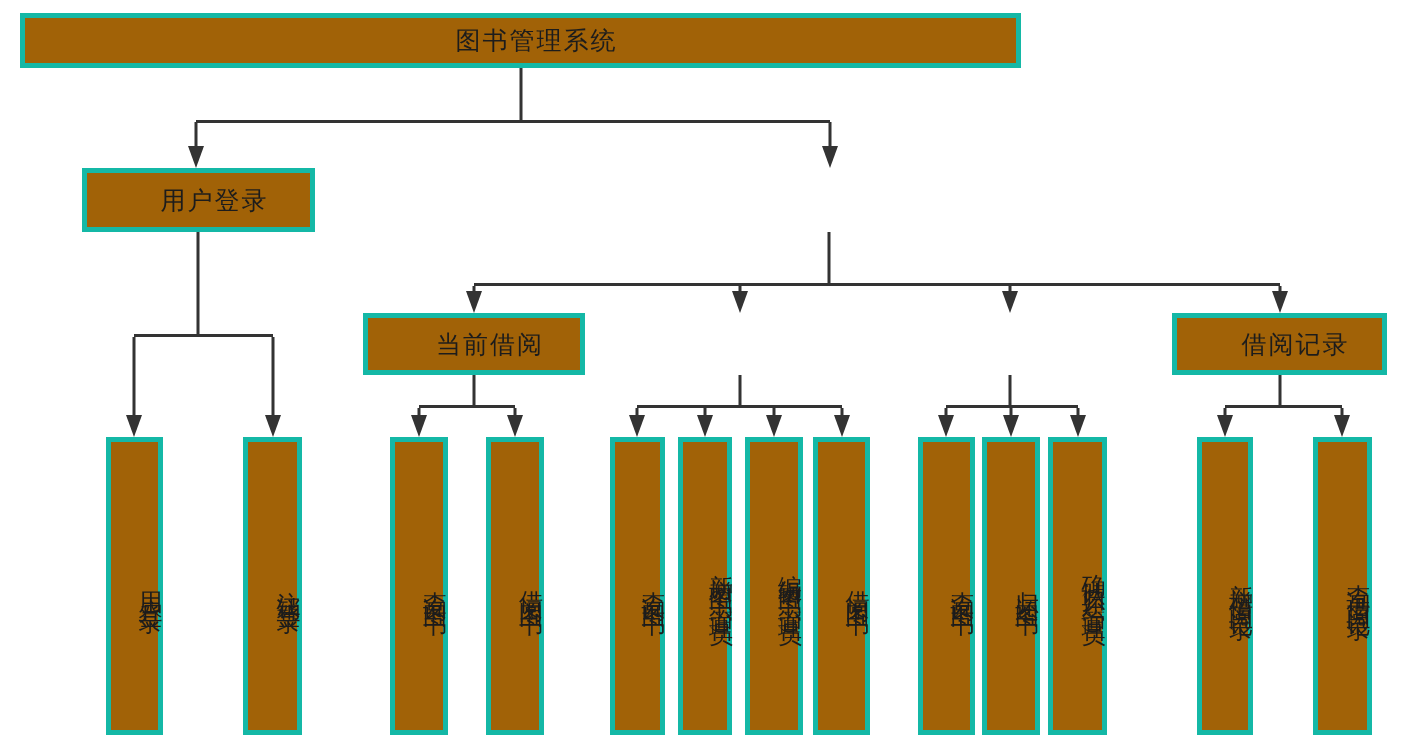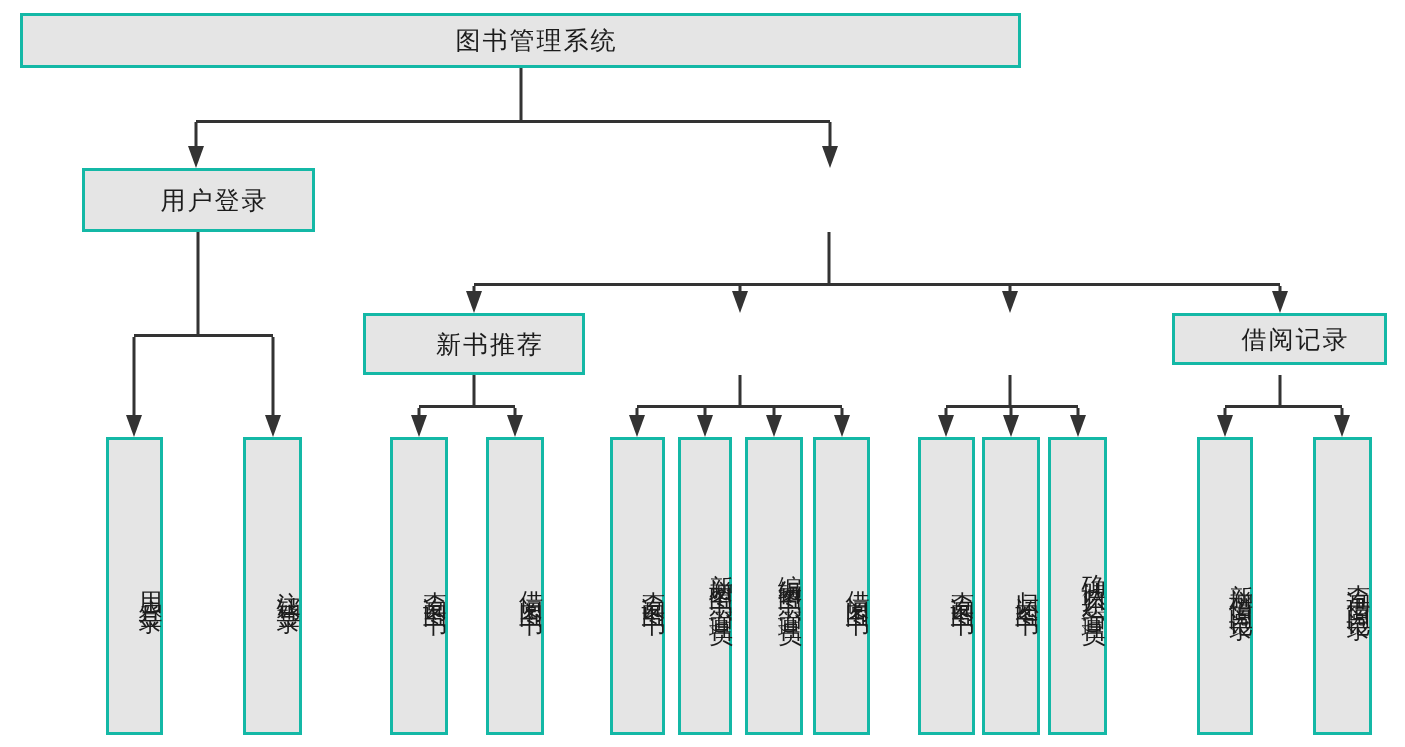--- a/index.html
+++ b/index.html
@@ -1,20 +1,20 @@
 <!DOCTYPE html>
 <html><head>
 <meta charset="utf-8">
 <style>
   html,body{margin:0;padding:0;background:#ffffff;}
   body{width:1405px;height:747px;overflow:hidden;
        font-family:"Liberation Sans","DejaVu Sans",sans-serif;}
   .stage{position:relative;width:1405px;height:747px;background:#fff;}
   .wires{position:absolute;left:0;top:0;z-index:1;}
-  .node{position:absolute;z-index:2;background:#e5e5e5;border:3px solid #14b8a6;
+  .node{position:absolute;z-index:2;background:#a16207;border:5px solid #14b8a6;
         color:#1c1c1c;display:flex;align-items:center;justify-content:center;
         box-sizing:border-box;padding-left:32px;}
   .hbox{font-size:25px;letter-spacing:2px;}
   .vbox{font-size:24px;writing-mode:vertical-rl;text-orientation:mixed;
         letter-spacing:7px;line-height:1;}
   .watermark{position:absolute;z-index:3;right:4px;top:714px;font-size:22px;
              color:rgba(185,185,190,0.95);letter-spacing:1px;white-space:nowrap;}
 </style>
 </head>
 <body>
@@ -51,22 +51,22 @@
       <polygon points="1070,415 1086,415 1078,437"></polygon>
       <polygon points="1217,415 1233,415 1225,437"></polygon>
       <polygon points="1334,415 1350,415 1342,437"></polygon>
     </g>
   </svg>
 
   <div class="node hbox" style="left:20px;top:13px;width:1001px;height:55px;">图书管理系统</div>
 
   <div class="node hbox" style="left:82px;top:168px;width:233px;height:64px;">用户登录</div>
 
-  <div class="node hbox" style="left:363px;top:313px;width:222px;height:62px;">新书推荐</div>
-  <div class="node hbox" style="left:1172px;top:313px;width:215px;height:52px;">借阅记录</div>
+  <div class="node hbox" style="left:363px;top:313px;width:222px;height:62px;">当前借阅</div>
+  <div class="node hbox" style="left:1172px;top:313px;width:215px;height:62px;">借阅记录</div>
 
   <div class="node vbox" style="left:106px;top:437px;width:57px;height:298px;">用户登录</div>
   <div class="node vbox" style="left:243px;top:437px;width:59px;height:298px;">注销登录</div>
 
   <div class="node vbox" style="left:390px;top:437px;width:58px;height:298px;">查询图书</div>
   <div class="node vbox" style="left:486px;top:437px;width:58px;height:298px;">借阅图书</div>
 
   <div class="node vbox" style="left:610px;top:437px;width:55px;height:298px;">查询图书</div>
   <div class="node vbox" style="left:678px;top:437px;width:54px;height:298px;">新增图书（管理员）</div>
   <div class="node vbox" style="left:745px;top:437px;width:58px;height:298px;">编辑图书（管理员）</div>

